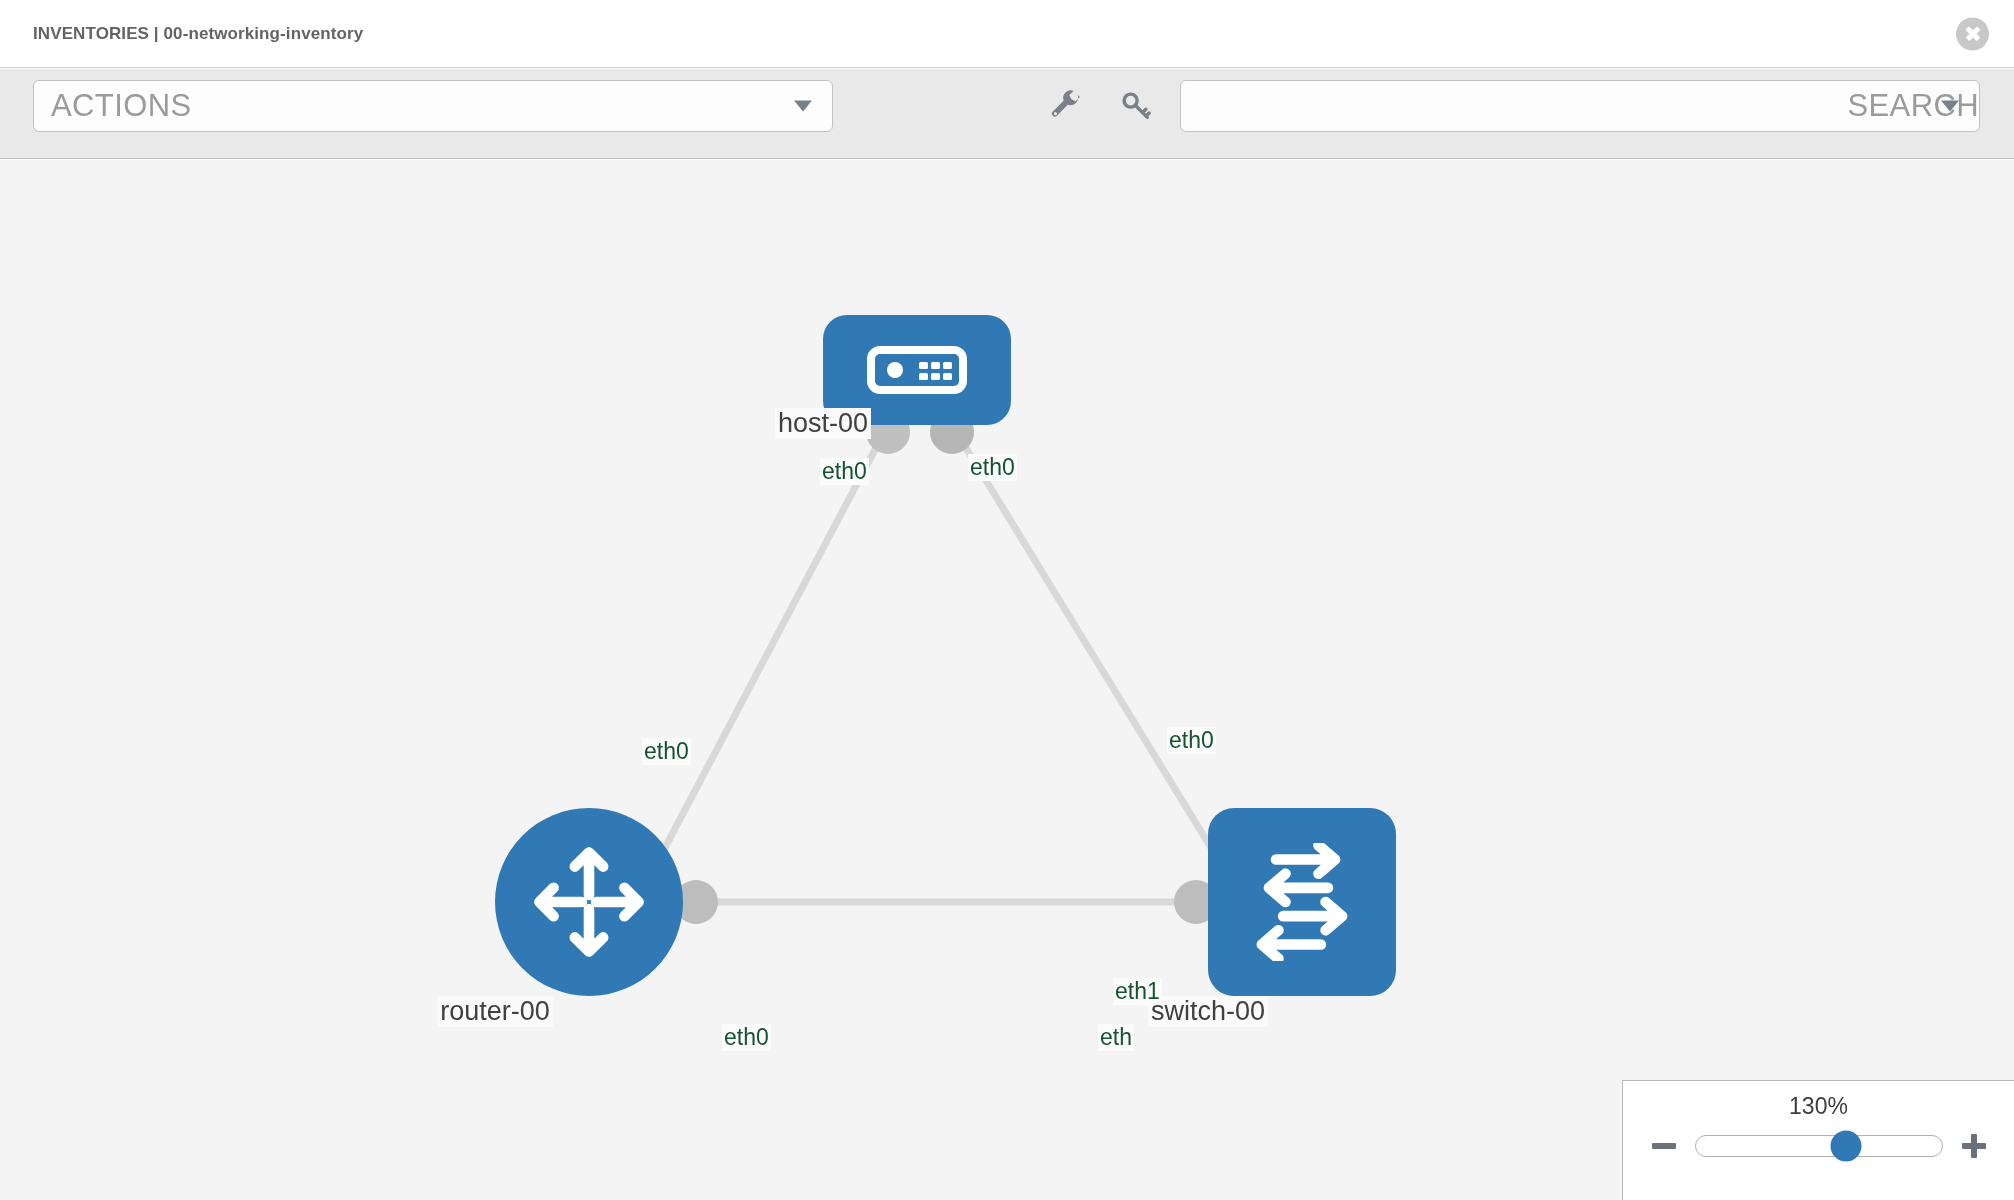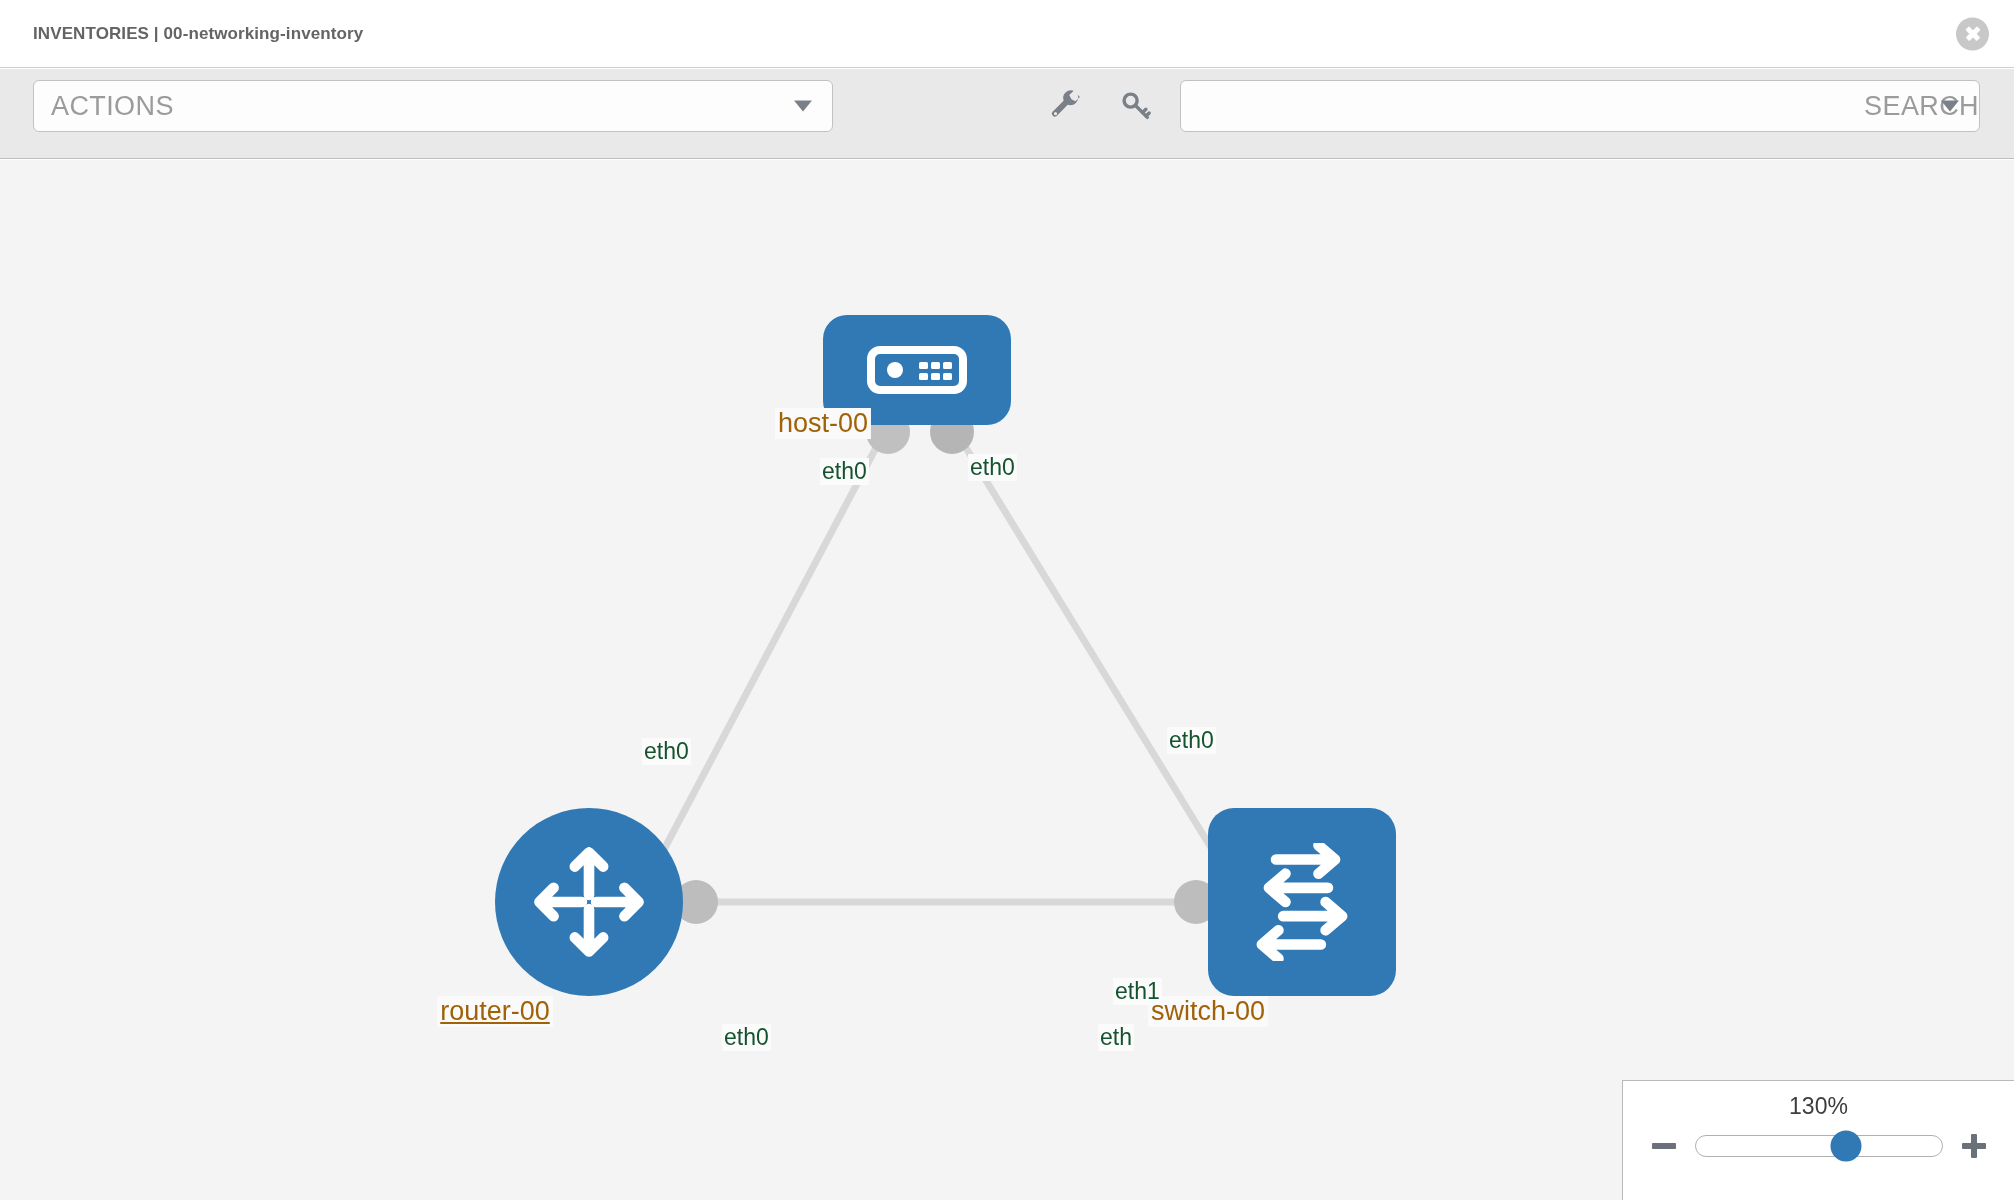--- a/index.html
+++ b/index.html
@@ -51,21 +51,21 @@
     position: absolute;
     background: #fdfdfd;
     border: 1px solid #c2c2c2;
     border-radius: 6px;
     height: 52px;
     display: flex; align-items: center;
     cursor: pointer;
   }
   .select-box .sel-label {
     margin-left: 17px;
-    font-size: 27px; color: #9b9b9b;
+    font-size: 31px; color: #9b9b9b;
     letter-spacing: .4px;
     white-space: nowrap;
   }
   .caret {
     position: absolute; right: 20px; top: 50%;
     transform: translateY(-50%);
     width: 0; height: 0;
     border-left: 9px solid transparent;
     border-right: 9px solid transparent;
     border-top: 11px solid #7a8087;
@@ -95,33 +95,33 @@
   .node { position: absolute; }
   .node-shape {
     position: absolute; left: 0; top: 0;
     background: #3079b5;
     display: flex; align-items: center; justify-content: center;
     cursor: pointer;
   }
   .node-label {
     position: absolute;
     left: 50%; transform: translateX(-50%);
-    font-size: 27px; color: #a16207;
+    font-size: 27px; color: #404040;
     white-space: nowrap;
     background: #fafafa;
     padding: 0 3px;
   }
 
   #node-host  { left: 823px; top: 155px; }
   #node-host .node-shape { width: 188px; height: 110px; border-radius: 24px; }
   #node-host .node-label { top: 93px; }
 
   #node-router { left: 495px; top: 648px; }
   #node-router .node-shape { width: 188px; height: 188px; border-radius: 50%; }
-  #node-router .node-label { top: 188px; text-decoration: underline; }
+  #node-router .node-label { top: 188px; }
 
   #node-switch { left: 1208px; top: 648px; }
   #node-switch .node-shape { width: 188px; height: 188px; border-radius: 26px; }
   #node-switch .node-label { top: 188px; }
 
   
   .edge-label {
     position: absolute;
     font-size: 23px; color: #14532d;
     background: #fbfbfb;

